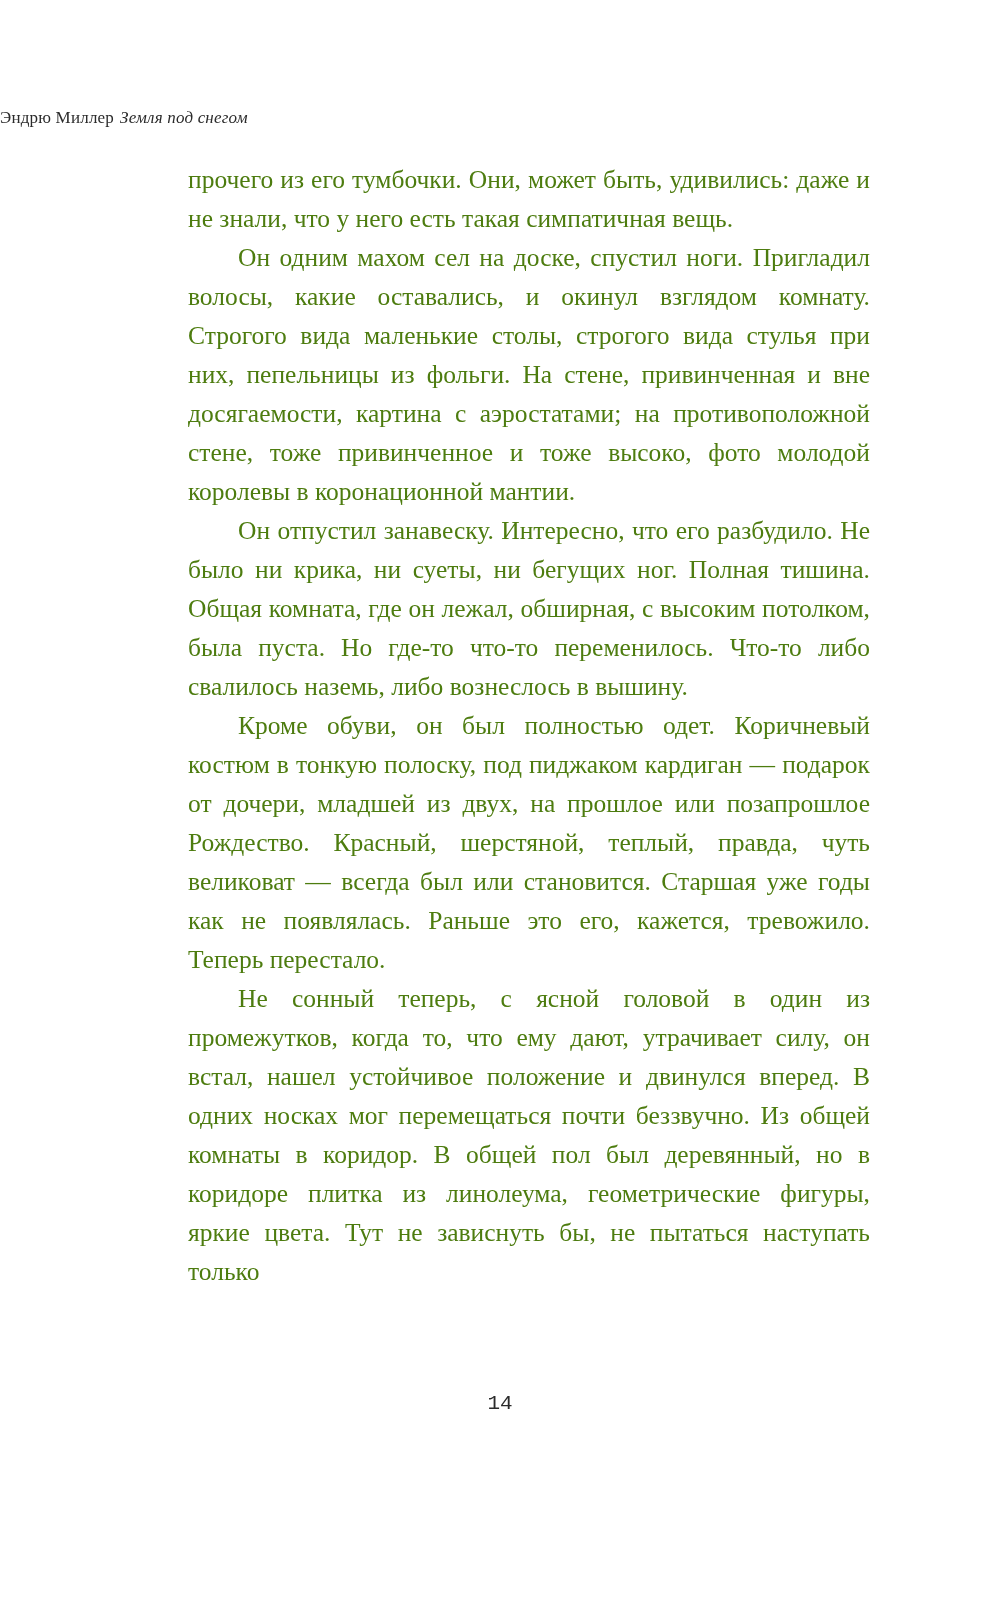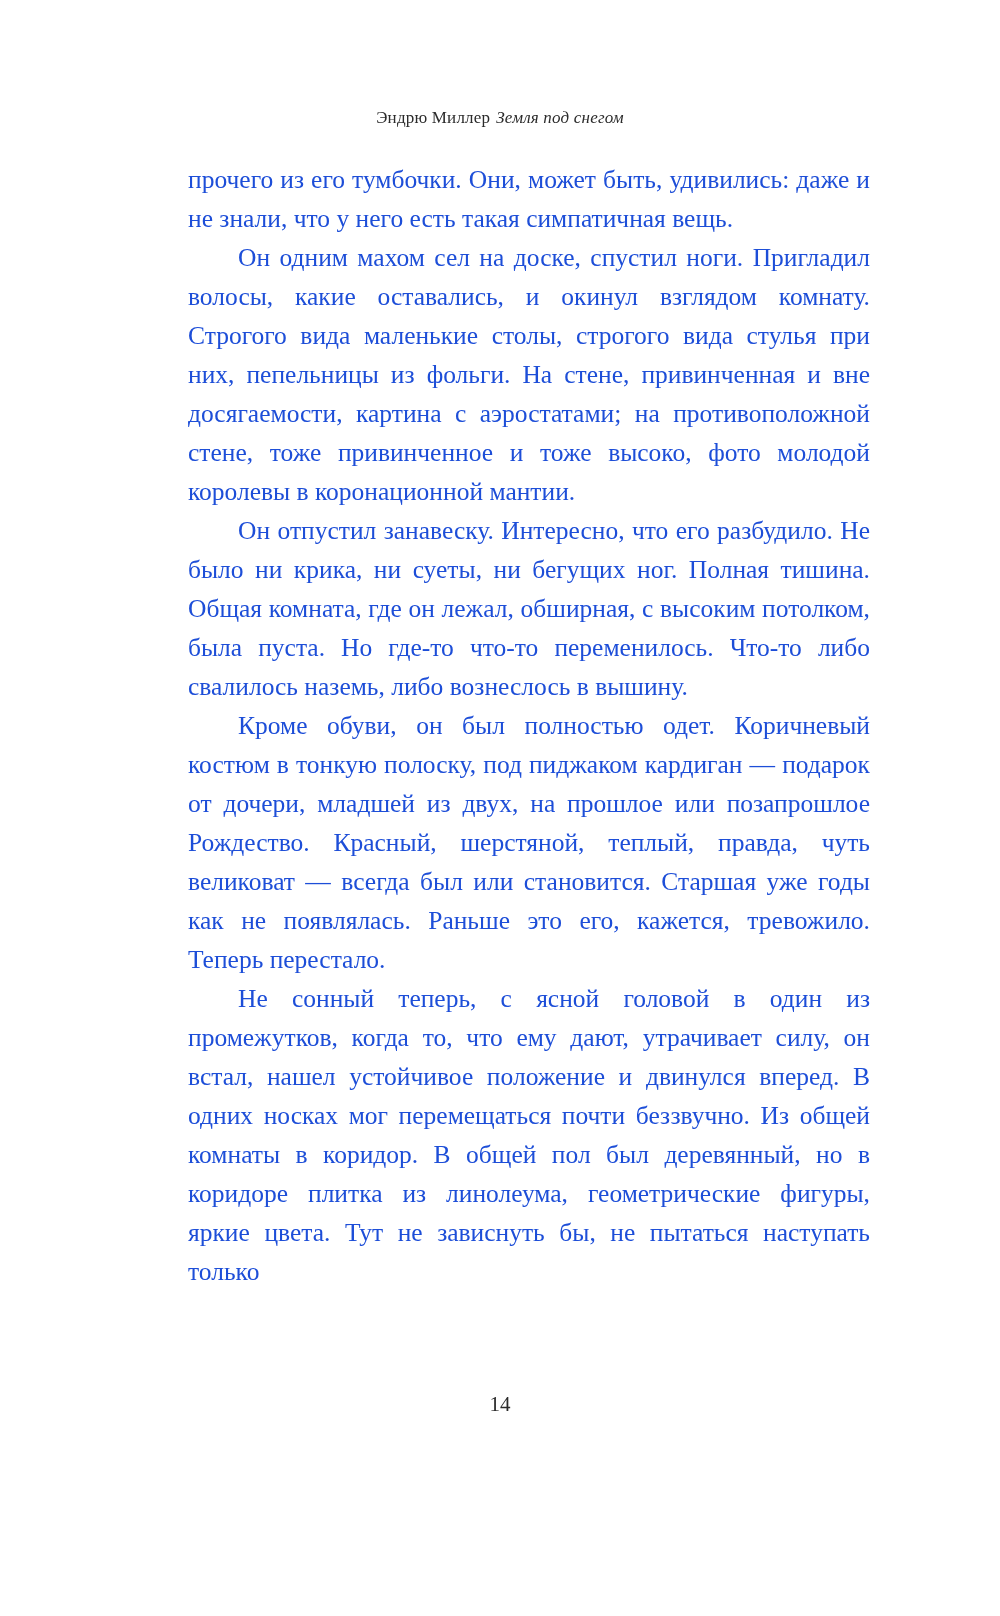--- a/index.html
+++ b/index.html
@@ -17,21 +17,21 @@
     font-family: "Liberation Serif", "DejaVu Serif", serif;
     color: #1a1a1a;
   }
 
   
   .running-head {
     position: absolute;
     top: 108px;
     left: 0;
     width: 1000px;
-    text-align: center;
+    text-align: left;
     font-size: 17px;
     letter-spacing: 0.2px;
     color: #2b2b2b;
     white-space: nowrap;
   }
   .running-head .author { font-style: normal; }
   .running-head .title  { font-style: italic; margin-left: 6px; }
 
   
   .textblock {
@@ -39,34 +39,35 @@
     top: 160px;
     left: 188px;
     width: 682px;
   }
   .para {
     margin: 0;
     font-size: 25.5px;
     line-height: 39px;
     text-align: justify;
     text-justify: inter-word;
-    color: #1d4ed8;
+    color: #4d7c0f;
     hyphens: manual;
   }
   .para.indent { text-indent: 50px; }
 
   
   .folio {
     position: absolute;
     top: 1392px;
     left: 0;
     width: 1000px;
     text-align: center;
     font-size: 21px;
     color: #2b2b2b;
+    font-family: Liberation Mono, monospace;
   }
 </style>
 </head>
 <body>
 
 <div class="page">
 
   <div class="running-head">
     <span class="author">Эндрю Миллер</span><span class="title">Земля под снегом</span>
   </div>

